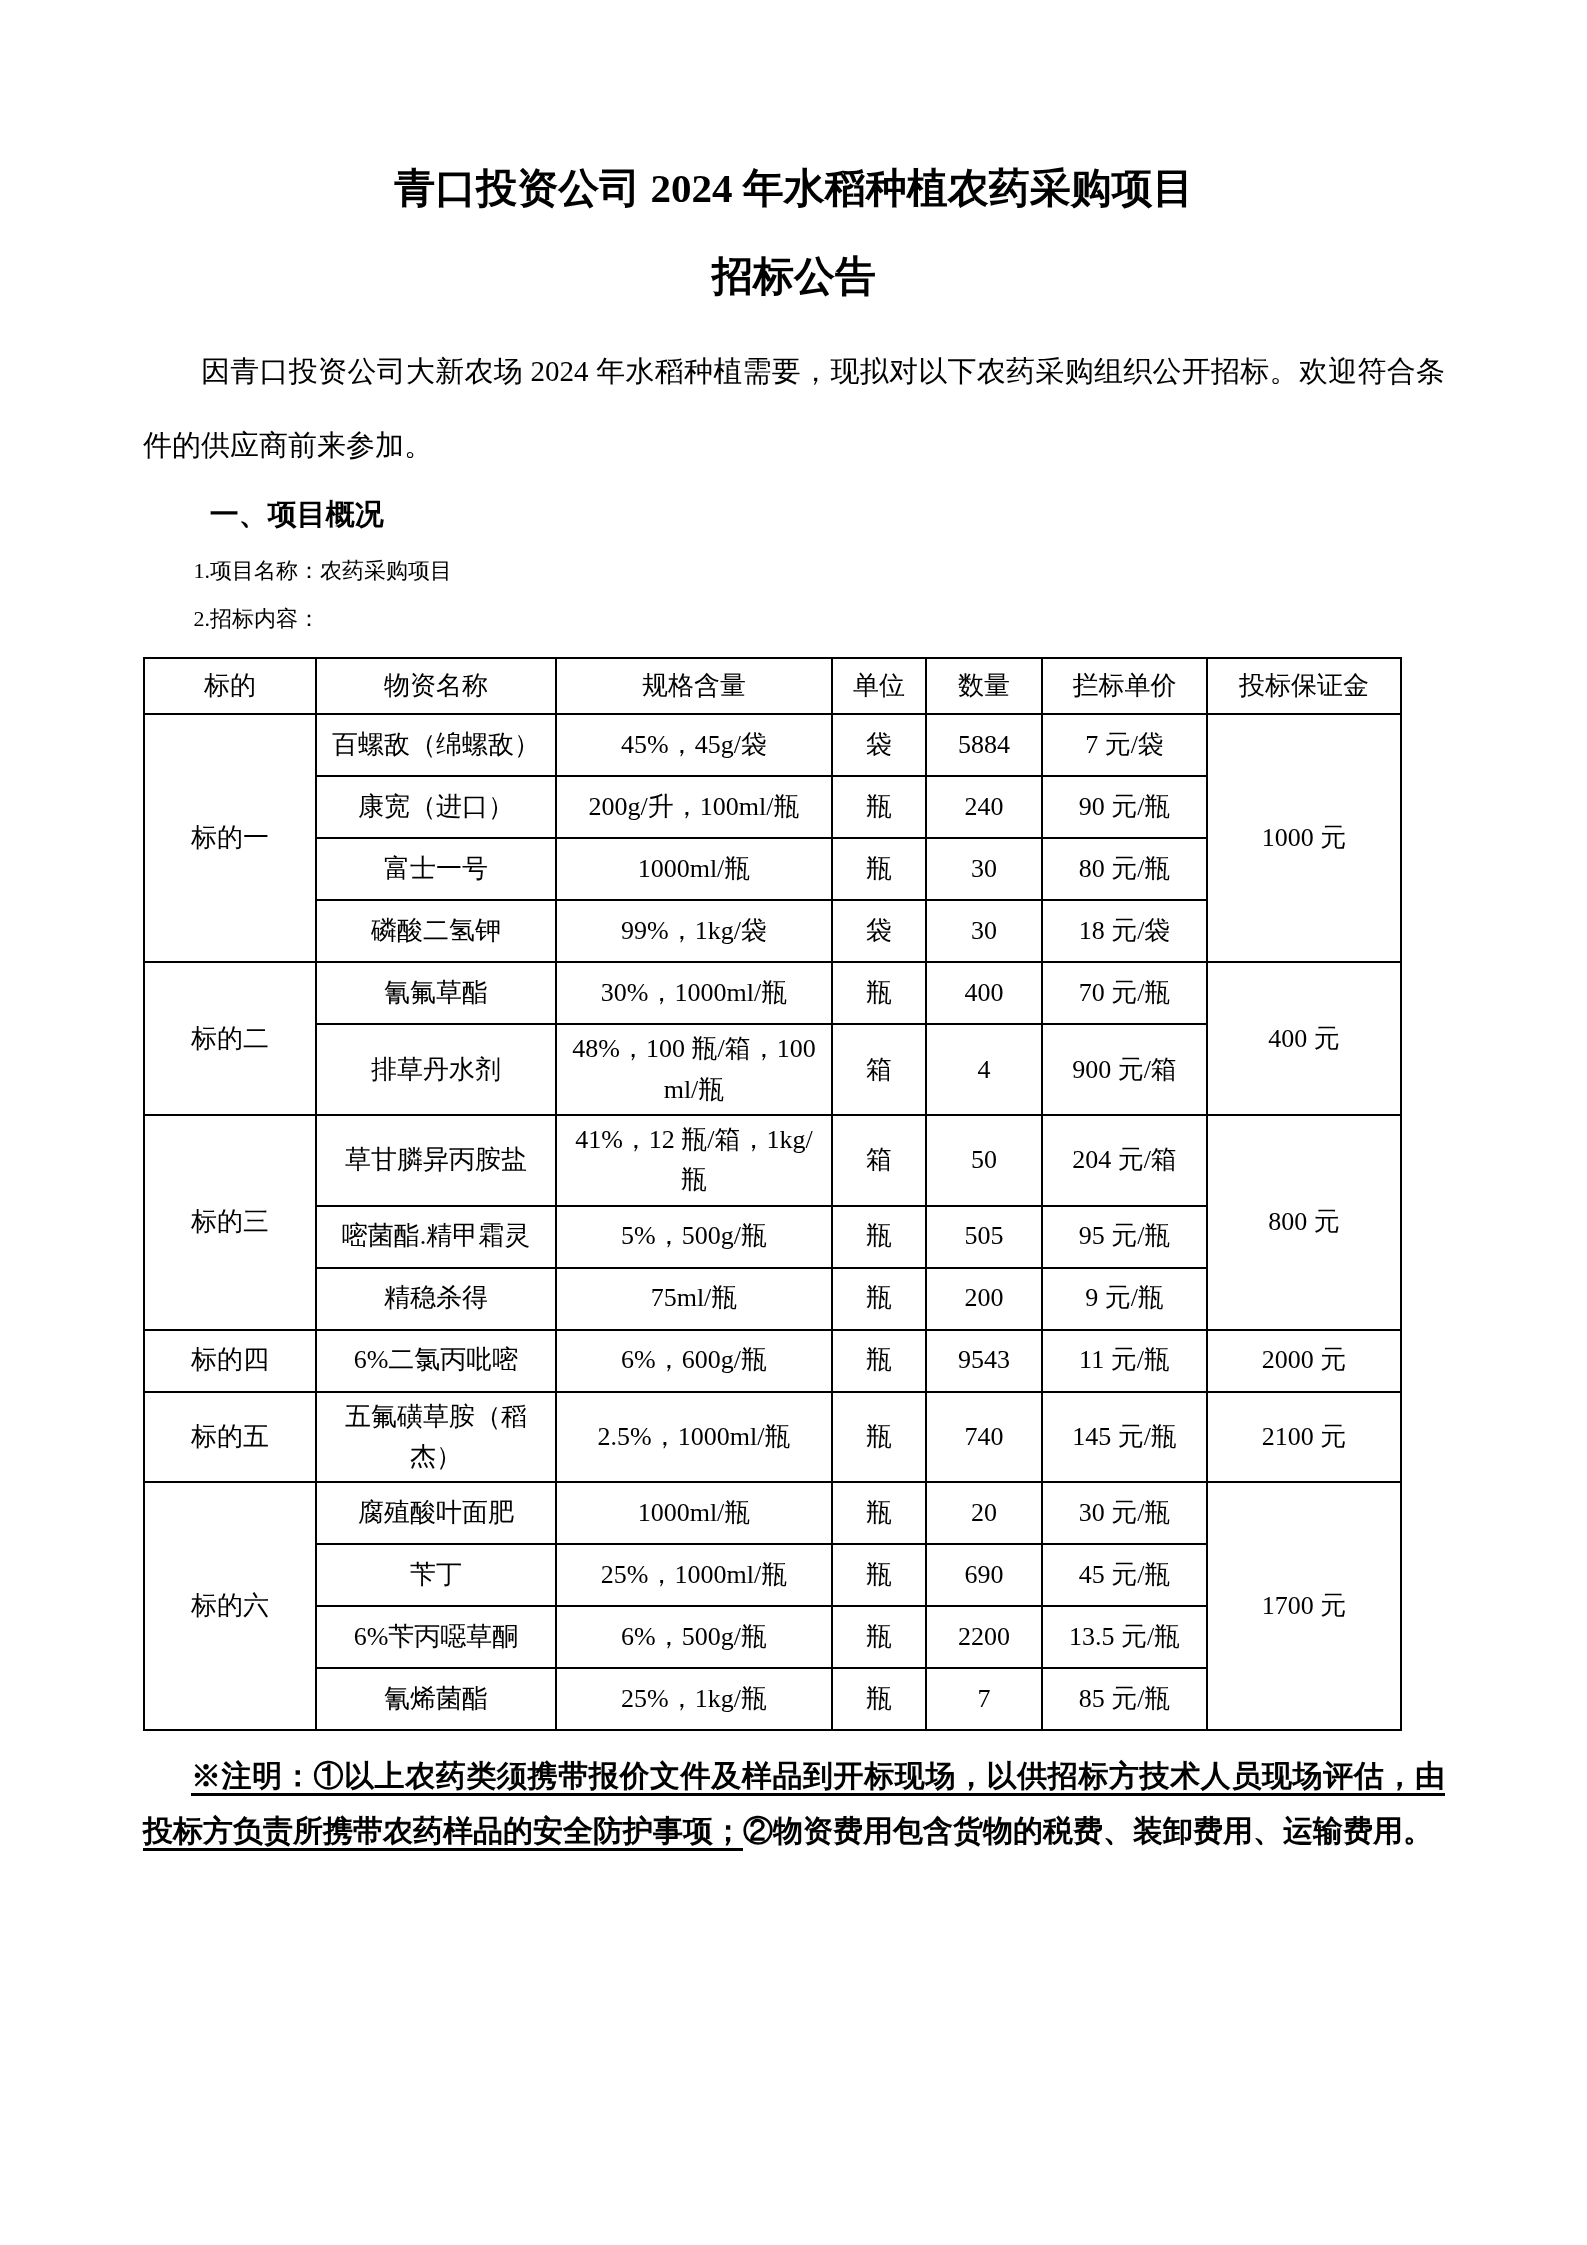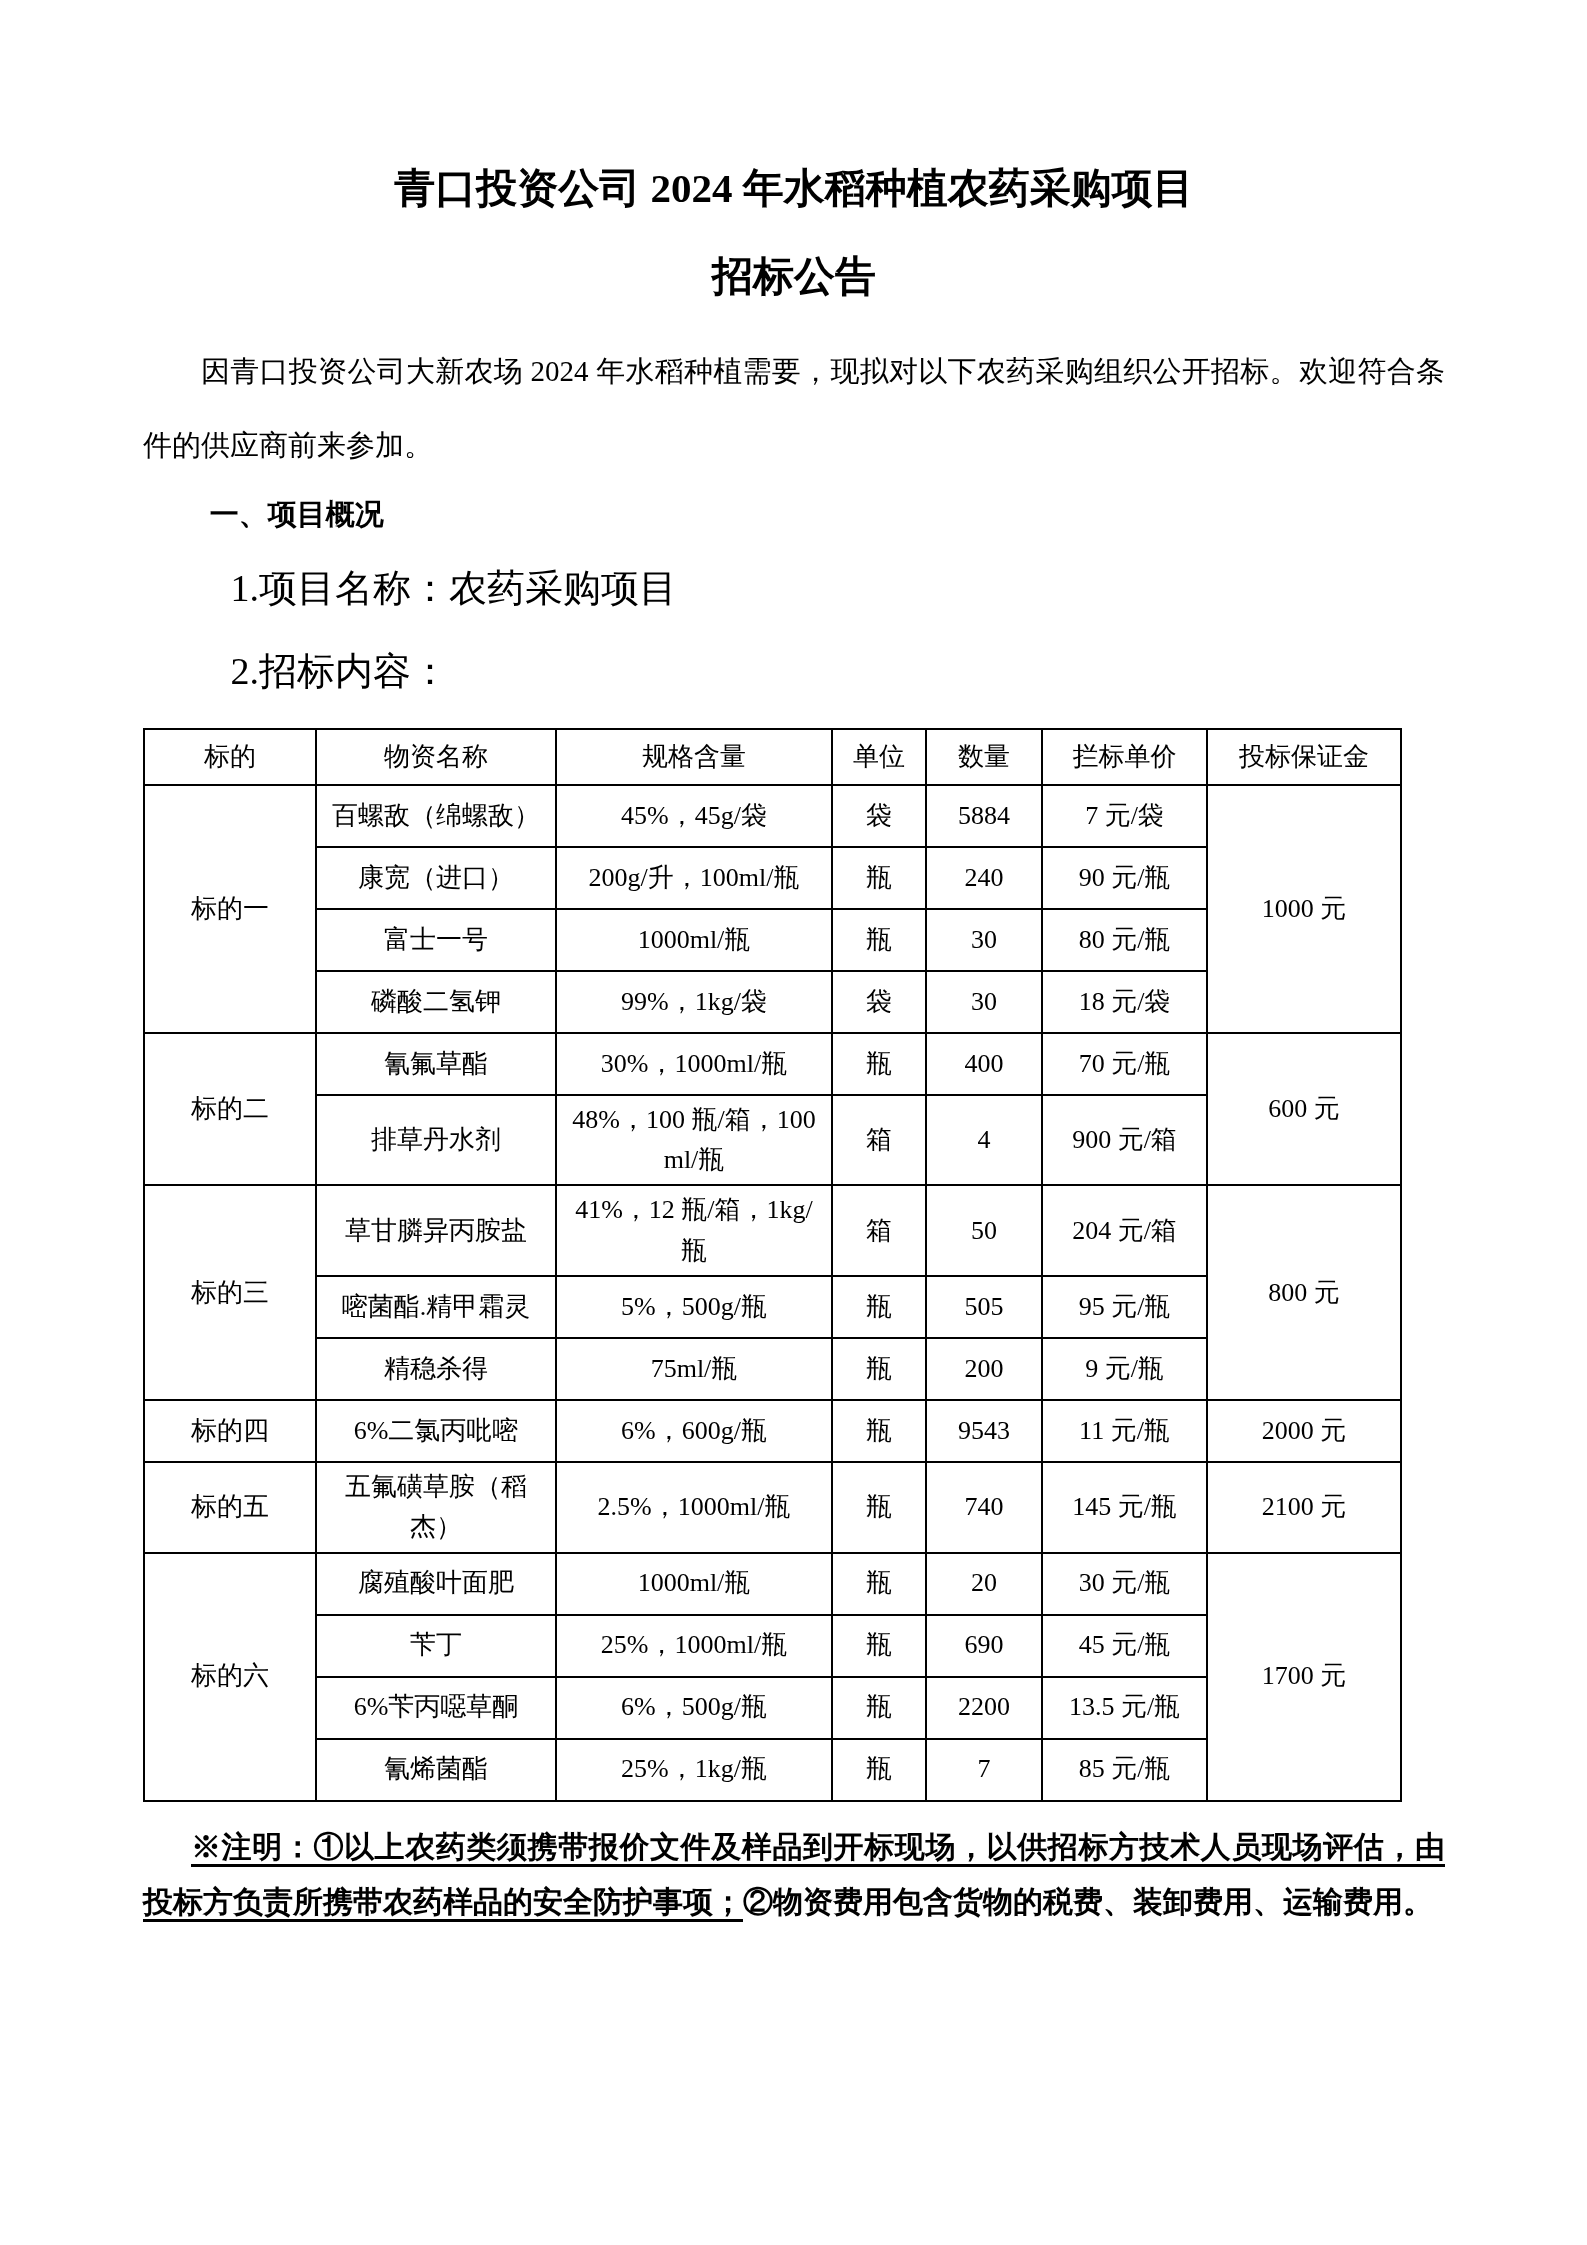--- a/index.html
+++ b/index.html
@@ -32,21 +32,21 @@
     text-indent:2em;
   }
   .sect-heading{
     font-size:29px;
     font-weight:bold;
     line-height:2.2;
     margin:0;
     text-indent:2.3em;
   }
   .sect-item{
-    font-size:38px;
+    font-size:22px;
     font-weight:normal;
     line-height:2.2;
     margin:0;
     text-indent:2.3em;
   }
   table.bid-table{
     border-collapse:collapse;
     table-layout:fixed;
     width:1257px;
     margin-top:14px;
@@ -142,21 +142,21 @@
         <td>18 元/袋</td>
       </tr>
 
       <tr>
         <td rowspan="2">标的二</td>
         <td>氰氟草酯</td>
         <td>30%，1000ml/瓶</td>
         <td>瓶</td>
         <td>400</td>
         <td>70 元/瓶</td>
-        <td rowspan="2">600 元</td>
+        <td rowspan="2">400 元</td>
       </tr>
       <tr>
         <td>排草丹水剂</td>
         <td>48%，100 瓶/箱，100ml/瓶</td>
         <td>箱</td>
         <td>4</td>
         <td>900 元/箱</td>
       </tr>
 
       <tr>

